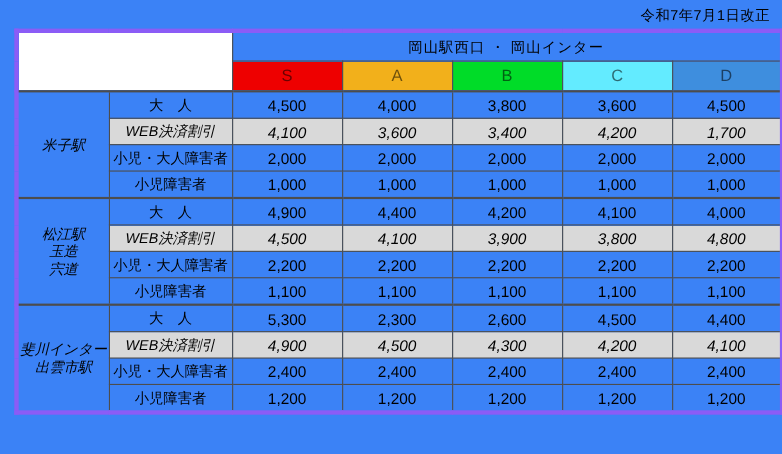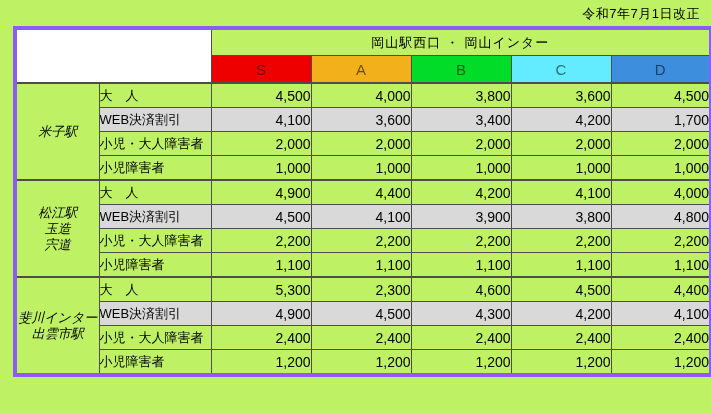--- a/index.html
+++ b/index.html
@@ -1,37 +1,37 @@
 <!DOCTYPE html>
 <html><head>
 <meta charset="utf-8">
 <style>
   html,body { margin:0; padding:0; background:#ffffff; }
   body { font-family:"Liberation Sans", sans-serif; color:#000; }
-  .page { position:relative; width:711px; height:413px; background:#bef264; overflow:hidden; }
+  .page { position:relative; width:711px; height:413px; background:#3b82f6; overflow:hidden; }
 
   .revision { position:absolute; top:5px; right:11px; font-size:13px; letter-spacing:0.5px; }
 
   table.fare {
     position:absolute; left:13px; top:26px;
     width:696px; border-collapse:collapse; table-layout:fixed;
     border:4px solid #8b5cf6;
   }
   table.fare td, table.fare th {
     border:1px solid #4d4d4d;
     padding:0; font-weight:normal; overflow:hidden; white-space:nowrap;
   }
   th.dest-header { height:25px; text-align:center; font-size:13px; letter-spacing:1px; }
   th.corner { background:#fff; }
   tr.class-row th { height:26px; text-align:center; font-size:15px; color:rgba(0,0,0,0.55); }
   tr.group-start td { border-top:2px solid #4d4d4d; }
   td.station { text-align:center; font-size:13px; line-height:16px; white-space:normal;font-style:italic; }
-  td.ftype { font-size:13px; height:23px; }
-  td.num { text-align:right; padding-right:9px; font-size:14px; }
-  tr.hl td { background:#d9d9d9; }
+  td.ftype { text-align:center; font-size:13px; height:23px; }
+  td.num { text-align:center; padding-right:9px; font-size:14px; }
+  tr.hl td { background:#d9d9d9;font-style:italic; }
   .footnote { position:absolute; left:17px; top:386px; font-size:13px; }
 </style>
 </head>
 <body>
 
 <div class="page">
 
   <div class="revision">令和7年7月1日改正</div>
 
   <table class="fare">
@@ -132,21 +132,21 @@
       </tr>
 
       <tr class="group-start">
         <td class="station" rowspan="4">
           <div>斐川インター</div>
           <div>出雲市駅</div>
         </td>
         <td class="ftype">大　人</td>
         <td class="num">5,300</td>
         <td class="num">2,300</td>
-        <td class="num">4,600</td>
+        <td class="num">2,600</td>
         <td class="num">4,500</td>
         <td class="num">4,400</td>
       </tr>
       <tr class="hl">
         <td class="ftype">WEB決済割引</td>
         <td class="num">4,900</td>
         <td class="num">4,500</td>
         <td class="num">4,300</td>
         <td class="num">4,200</td>
         <td class="num">4,100</td>

